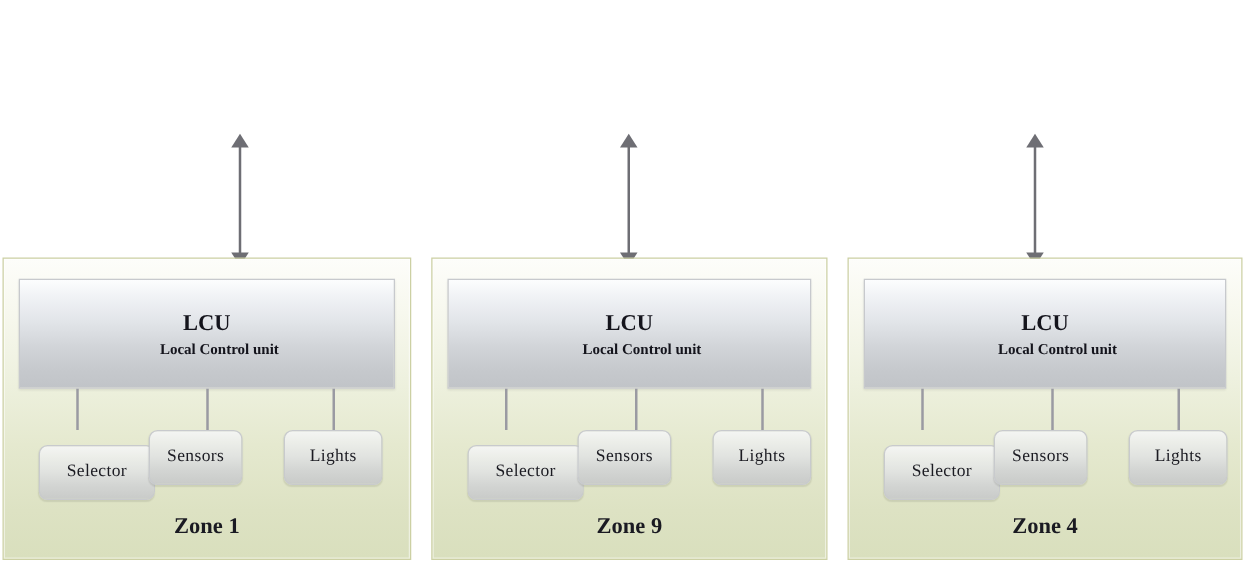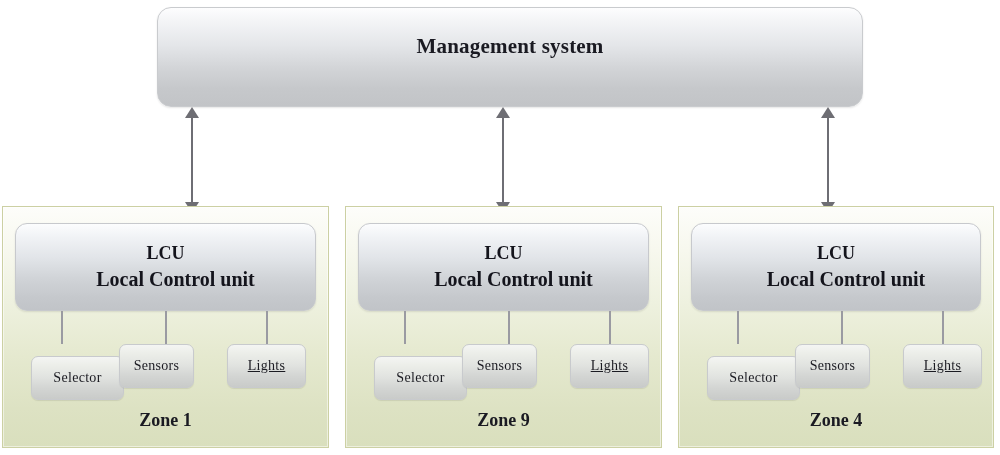--- a/index.html
+++ b/index.html
@@ -81,21 +81,21 @@
     color: #1a1a22;
   }
 
   
   .lcu-box {
     position: absolute;
     left: 12px;
     top: 16px;
     right: 12px;
     height: 88px;
-    border-radius: 12px;
+    border-radius: 0;
     box-sizing: border-box;
     border: 1px solid #c7c9cd;
     background: linear-gradient(to bottom,
         #fcfdfe 0%,
         #f0f2f5 16%,
         #e1e4e8 40%,
         #d0d3d7 64%,
         #c5c8cc 86%,
         #c1c4c8 100%);
     box-shadow: 0 1px 2px rgba(0,0,0,0.10);
@@ -105,21 +105,21 @@
     justify-content: center;
   }
   .lcu-line1 {
     font-size: 18px;
     font-weight: bold;
     color: #14141c;
     line-height: 1.25;
     margin-bottom: 2px;
   }
   .lcu-line2 {
-    font-size: 20px;
+    font-size: 12px;
     font-weight: bold;
     color: #14141c;
     line-height: 1.25;
     margin-left: 20px;
   }
 
   
   .leaf-row {
     position: absolute;
     left: 12px;
@@ -143,21 +143,21 @@
     box-shadow: 0 1px 1px rgba(0,0,0,0.09);
     display: flex;
     align-items: center;
     justify-content: center;
     font-size: 14px;
     color: #1b1b22;
     letter-spacing: 0.3px;
   }
   .leaf-0 { left: 16px;     width: 93px; margin-top: 12px; }
   .leaf-1 { left: 104px; width: 75px; }
-  .leaf-2 { left: 212px; width: 79px; text-decoration: underline; }
+  .leaf-2 { left: 212px; width: 79px; }
 
   
   .stem {
     position: absolute;
     top: 104px;
     width: 2px;
     height: 33px;
     background: #9a9aa2;
   }
   .stem-0 { left: 58px; }
@@ -197,23 +197,20 @@
   }
   .arrow-1 { left: 184px; }
   .arrow-2 { left: 495px; }
   .arrow-3 { left: 820px; }
 </style>
 </head>
 <body>
 
 <div id="canvas">
 
-  <div class="mgmt-box">
-    <div class="mgmt-title">Management system</div>
-  </div>
 
   <div class="arrow arrow-1">
     <div class="head head-up"></div>
     <div class="shaft"></div>
     <div class="head head-down"></div>
   </div>
   <div class="arrow arrow-2">
     <div class="head head-up"></div>
     <div class="shaft"></div>
     <div class="head head-down"></div>

